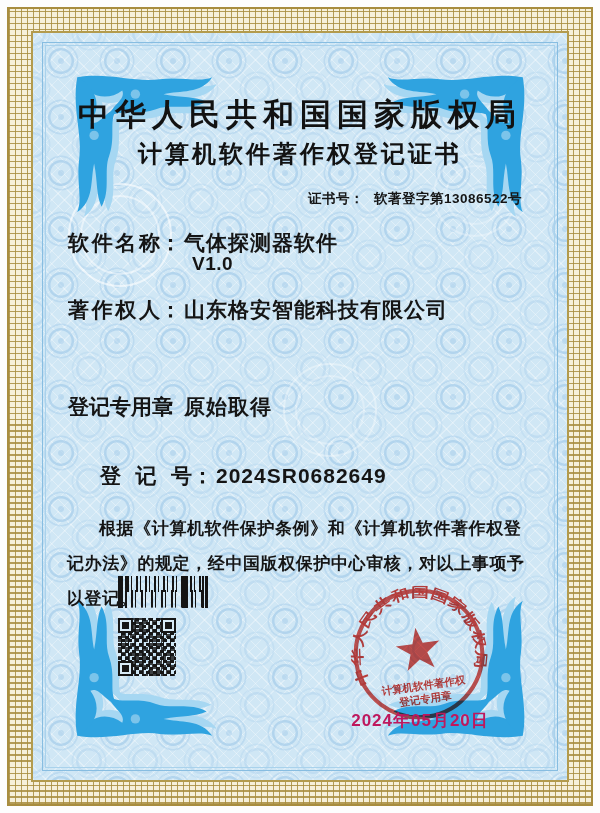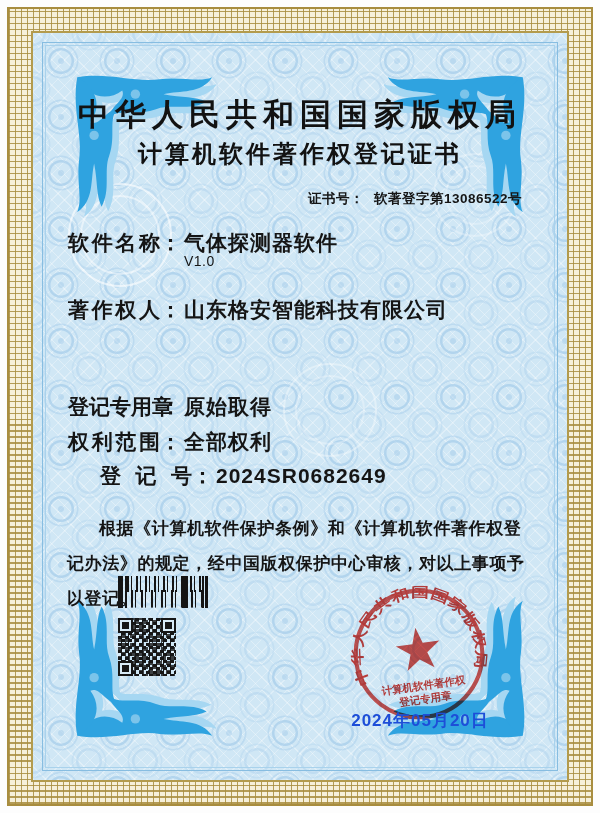--- a/index.html
+++ b/index.html
@@ -36,21 +36,21 @@
   .title{position:absolute;left:0;width:100%;text-align:center;font-weight:900;
          font-family:"Liberation Serif","DejaVu Serif",serif;color:#121212;}
   .title1{top:94px;font-size:31px;letter-spacing:6px;}
   .title2{top:138px;font-size:24px;letter-spacing:3px;}
   .certno{position:absolute;top:190px;right:78px;font-size:13.5px;font-weight:bold;letter-spacing:.5px;}
   .certno .gap{display:inline-block;width:10px;}
   .frow{position:absolute;left:68px;font-size:21px;font-weight:bold;white-space:nowrap;}
   .flabel{display:inline-block;width:92px;text-align:justify;text-align-last:justify;}
   .fcolon{display:inline-block;width:12px;}
   .fvalue{margin-left:12px;letter-spacing:1px;}
-  .v2{position:absolute;left:184px;font-size:14px;font-weight:normal;letter-spacing:.5px;}
+  .v2{position:absolute;left:192px;font-size:19px;font-weight:bold;letter-spacing:.5px;}
   .body-par{position:absolute;left:67px;top:494px;width:468px;font-size:17px;font-weight:bold;
             line-height:35px;text-indent:32px;letter-spacing:.6px;}
   
   .barcode{position:absolute;left:118px;top:576px;width:90px;height:32px;background:
       linear-gradient(#141414,#141414) 0 0/5px 100% no-repeat,
       linear-gradient(#141414,#141414) 7px 0/2px 100% no-repeat,
       linear-gradient(#141414,#141414) 100% 0/3px 100% no-repeat,
       linear-gradient(#141414,#141414) 84px 0/2px 100% no-repeat,
       linear-gradient(#141414,#141414) 64px 0/6px 100% no-repeat,
       repeating-linear-gradient(90deg,#141414 0 2px,transparent 2px 4px,#141414 4px 5px,transparent 5px 9px) 0 0/100% 50% no-repeat,
@@ -67,21 +67,21 @@
       linear-gradient(#d8ebf7,#d8ebf7) 2px 45px/11px 11px no-repeat,
       linear-gradient(#161616,#161616) 0 43px/15px 15px no-repeat,
       repeating-conic-gradient(#161616 0% 25%,transparent 0% 50%) 0 0/7px 7px,
       repeating-conic-gradient(rgba(22,22,22,.8) 0% 25%,transparent 0% 50%) 3px 2px/9px 9px;}
   
   .seal{position:absolute;left:351px;top:586px;width:136px;height:136px;mix-blend-mode:multiply;
         transform:rotate(-8deg);}
   .seal svg{width:100%;height:100%;}
   .seal text{fill:#d8423e;font-weight:bold;font-family:"Liberation Sans","DejaVu Sans",sans-serif;}
   .date{position:absolute;left:350px;top:709px;width:140px;text-align:center;
-        font-size:17px;font-weight:bold;letter-spacing:1px;color:#1d4ed8;}
+        font-size:17px;font-weight:bold;letter-spacing:1px;color:#be185d;}
 </style>
 </head>
 <body>
 
 <div id="page">
 
   <div class="gold-frame"></div>
 
   <div class="panel">
     <div class="inner-frame"></div>
@@ -154,21 +154,20 @@
 
     <div class="certno"><span>证书号：</span><span class="gap"></span><span>软著登字第13086522号</span></div>
 
     <div class="frow" style="top:229px;"><span class="flabel">软件名称</span><span class="fcolon">：</span><span class="fvalue">气体探测器软件</span></div>
     <div class="v2" style="top:253px;">V1.0</div>
 
     <div class="frow" style="top:296px;"><span class="flabel">著作权人</span><span class="fcolon">：</span><span class="fvalue">山东格安智能科技有限公司</span></div>
 
     <div class="frow" style="top:393px;"><span class="flabel">登记专用章</span><span class="fcolon">：</span><span class="fvalue">原始取得</span></div>
 
-    <div class="frow" style="top:428px;"><span class="flabel">权利范围</span><span class="fcolon">：</span><span class="fvalue">全部权利</span></div>
 
     <div class="frow" style="top:462px;margin-left:32px;"><span class="flabel">登记号</span><span class="fcolon">：</span><span class="fvalue">2024SR0682649</span></div>
 
     <p class="body-par">根据《计算机软件保护条例》和《计算机软件著作权登记办法》的规定，经中国版权保护中心审核，对以上事项予以登记。</p>
 
     <div class="barcode"></div>
     <div class="qrcode"></div>
 
     <div class="seal">
       <svg viewBox="0 0 200 200" xmlns="http://www.w3.org/2000/svg">

